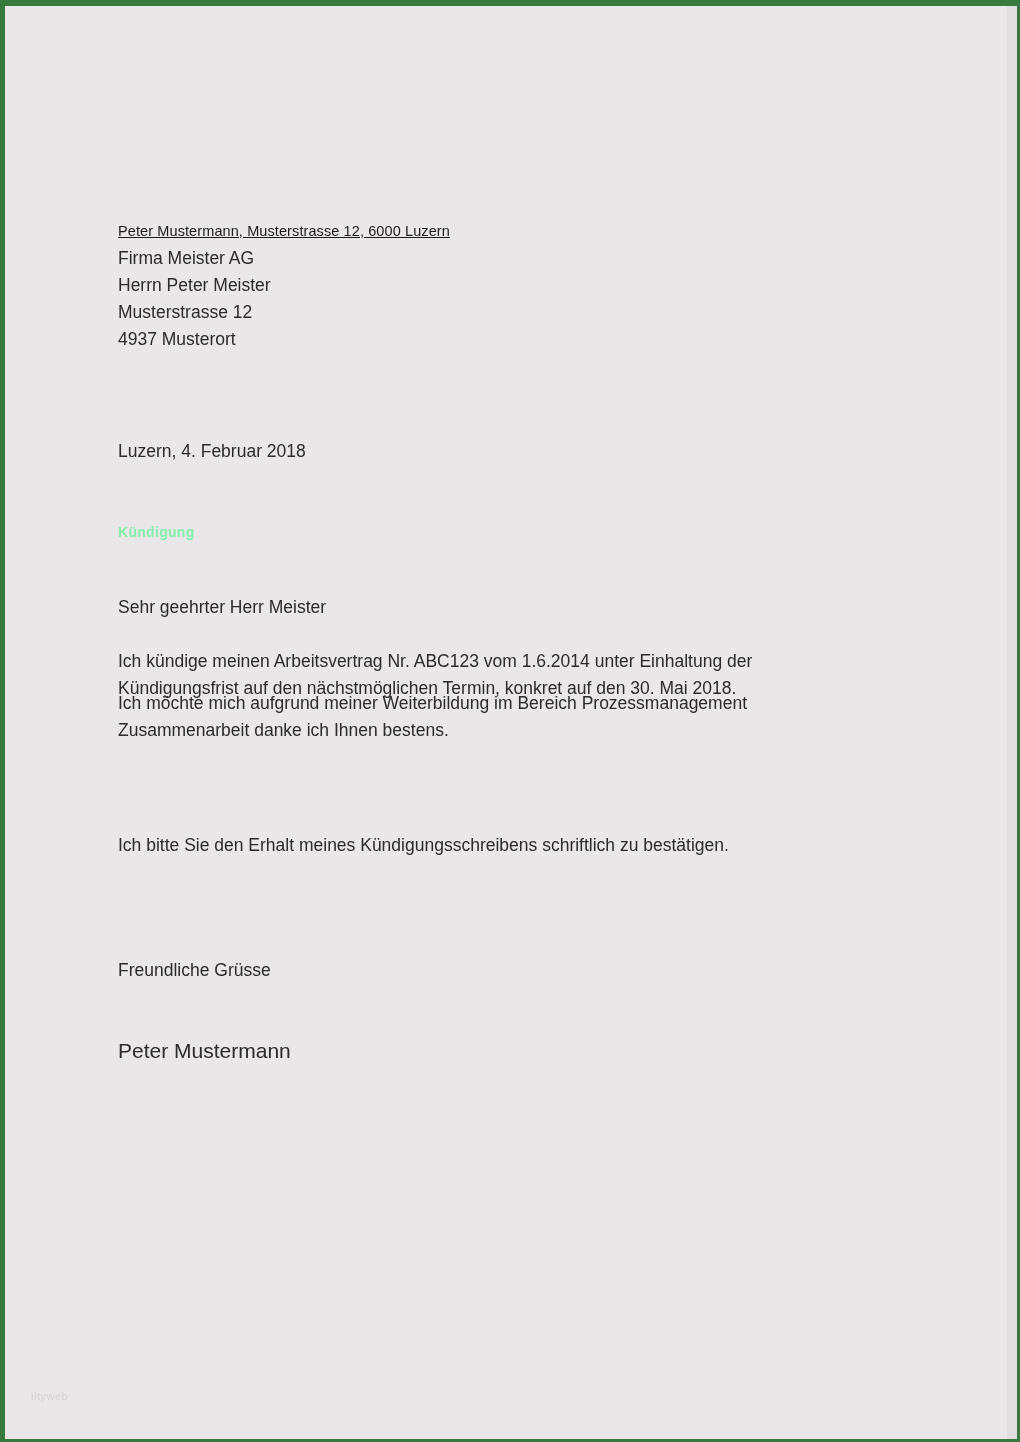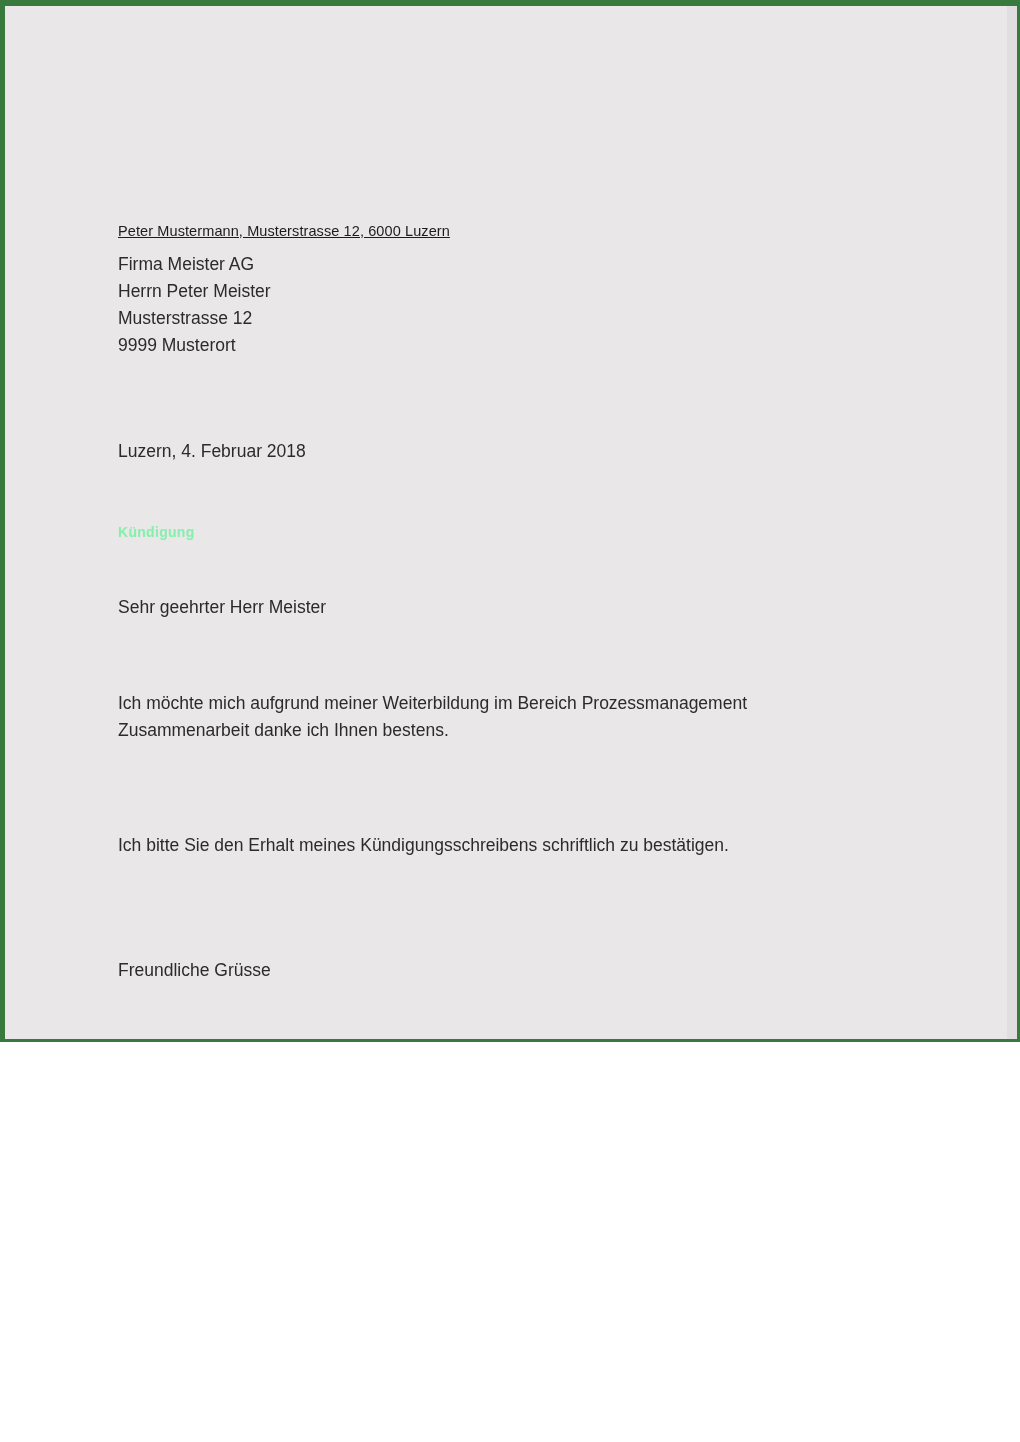--- a/index.html
+++ b/index.html
@@ -3,21 +3,21 @@
 <meta charset="utf-8">
 <style>
   * { margin: 0; padding: 0; box-sizing: border-box; }
   html, body {
     width: 1020px; height: 1442px;
     font-family: "Liberation Sans", "DejaVu Sans", sans-serif;
     background: #ffffff;
   }
   .canvas {
     position: relative;
-    width: 1020px; height: 1042px;
+    width: 1020px; height: 1442px;
     background: #38793e;            
     overflow: hidden;
   }
   .page-bg {
     position: absolute;
     top: 6px; left: 5px; right: 3px; bottom: 3px;
     background: #e9e7e8;            
   }
   .page-bg::after {                 
     content: "";
@@ -27,30 +27,30 @@
   .content { position: absolute; inset: 0; }
   .block { position: absolute; left: 118px; color: #2b2b2b; }
 
   .sender-line {
     top: 223px;
     font-size: 14.5px;
     color: #1d1d1d;
     text-decoration: underline;
     letter-spacing: 0.1px;
   }
-  .recipient { top: 245px; font-size: 17.5px; line-height: 27px; margin-top: 6px; }
+  .recipient { top: 245px; font-size: 17.5px; line-height: 27px; }
   .date-line { top: 441px; font-size: 17.5px; }
   .subject   { top: 524px; font-size: 14px; font-weight: bold; color: #86efac; letter-spacing: 0.3px; }
   .salutation{ top: 597px; font-size: 17.5px; }
   .para      { font-size: 17.5px; line-height: 27px; width: 740px; }
   .para-1    { top: 648px; }
   .para-2    { top: 690px; }
   .para-3    { top: 832px; }
   .closing   { top: 960px;  font-size: 17.5px; text-align: center; }
-  .signature { top: 1039px; font-size: 17px; margin-left: 9px; }
+  .signature { top: 1039px; font-size: 21px; }
   .watermark {
     position: absolute;
     left: 31px; top: 1390px;
     font-size: 11px;
     color: #d3d1d1;
     letter-spacing: 0.5px;
   }
 </style>
 </head>
 <body>
@@ -59,29 +59,33 @@
   <div class="page-bg"></div>
 
   <div class="content">
 
     <div class="block sender-line">Peter Mustermann, Musterstrasse 12, 6000 Luzern</div>
 
     <div class="block recipient">
       <div>Firma Meister AG</div>
       <div>Herrn Peter Meister</div>
       <div>Musterstrasse 12</div>
-      <div>9999 Musterort</div>
+      <div>4937 Musterort</div>
     </div>
 
     <div class="block date-line">Luzern, 4. Februar 2018</div>
 
     <div class="block subject">Kündigung</div>
 
     <div class="block salutation">Sehr geehrter Herr Meister</div>
 
+    <div class="block para para-1">
+      <div>Ich kündige meinen Arbeitsvertrag Nr. ABC123 vom 1.6.2014 unter Einhaltung der</div>
+      <div>Kündigungsfrist auf den nächstmöglichen Termin, konkret auf den 30. Mai 2018.</div>
+    </div>
 
     <div class="block para para-2">
       <div>Ich möchte mich aufgrund meiner Weiterbildung im Bereich Prozessmanagement</div>
       <div>Zusammenarbeit danke ich Ihnen bestens.</div>
     </div>
 
     <div class="block para para-3">
       <div>Ich bitte Sie den Erhalt meines Kündigungsschreibens schriftlich zu bestätigen.</div>
     </div>
 

